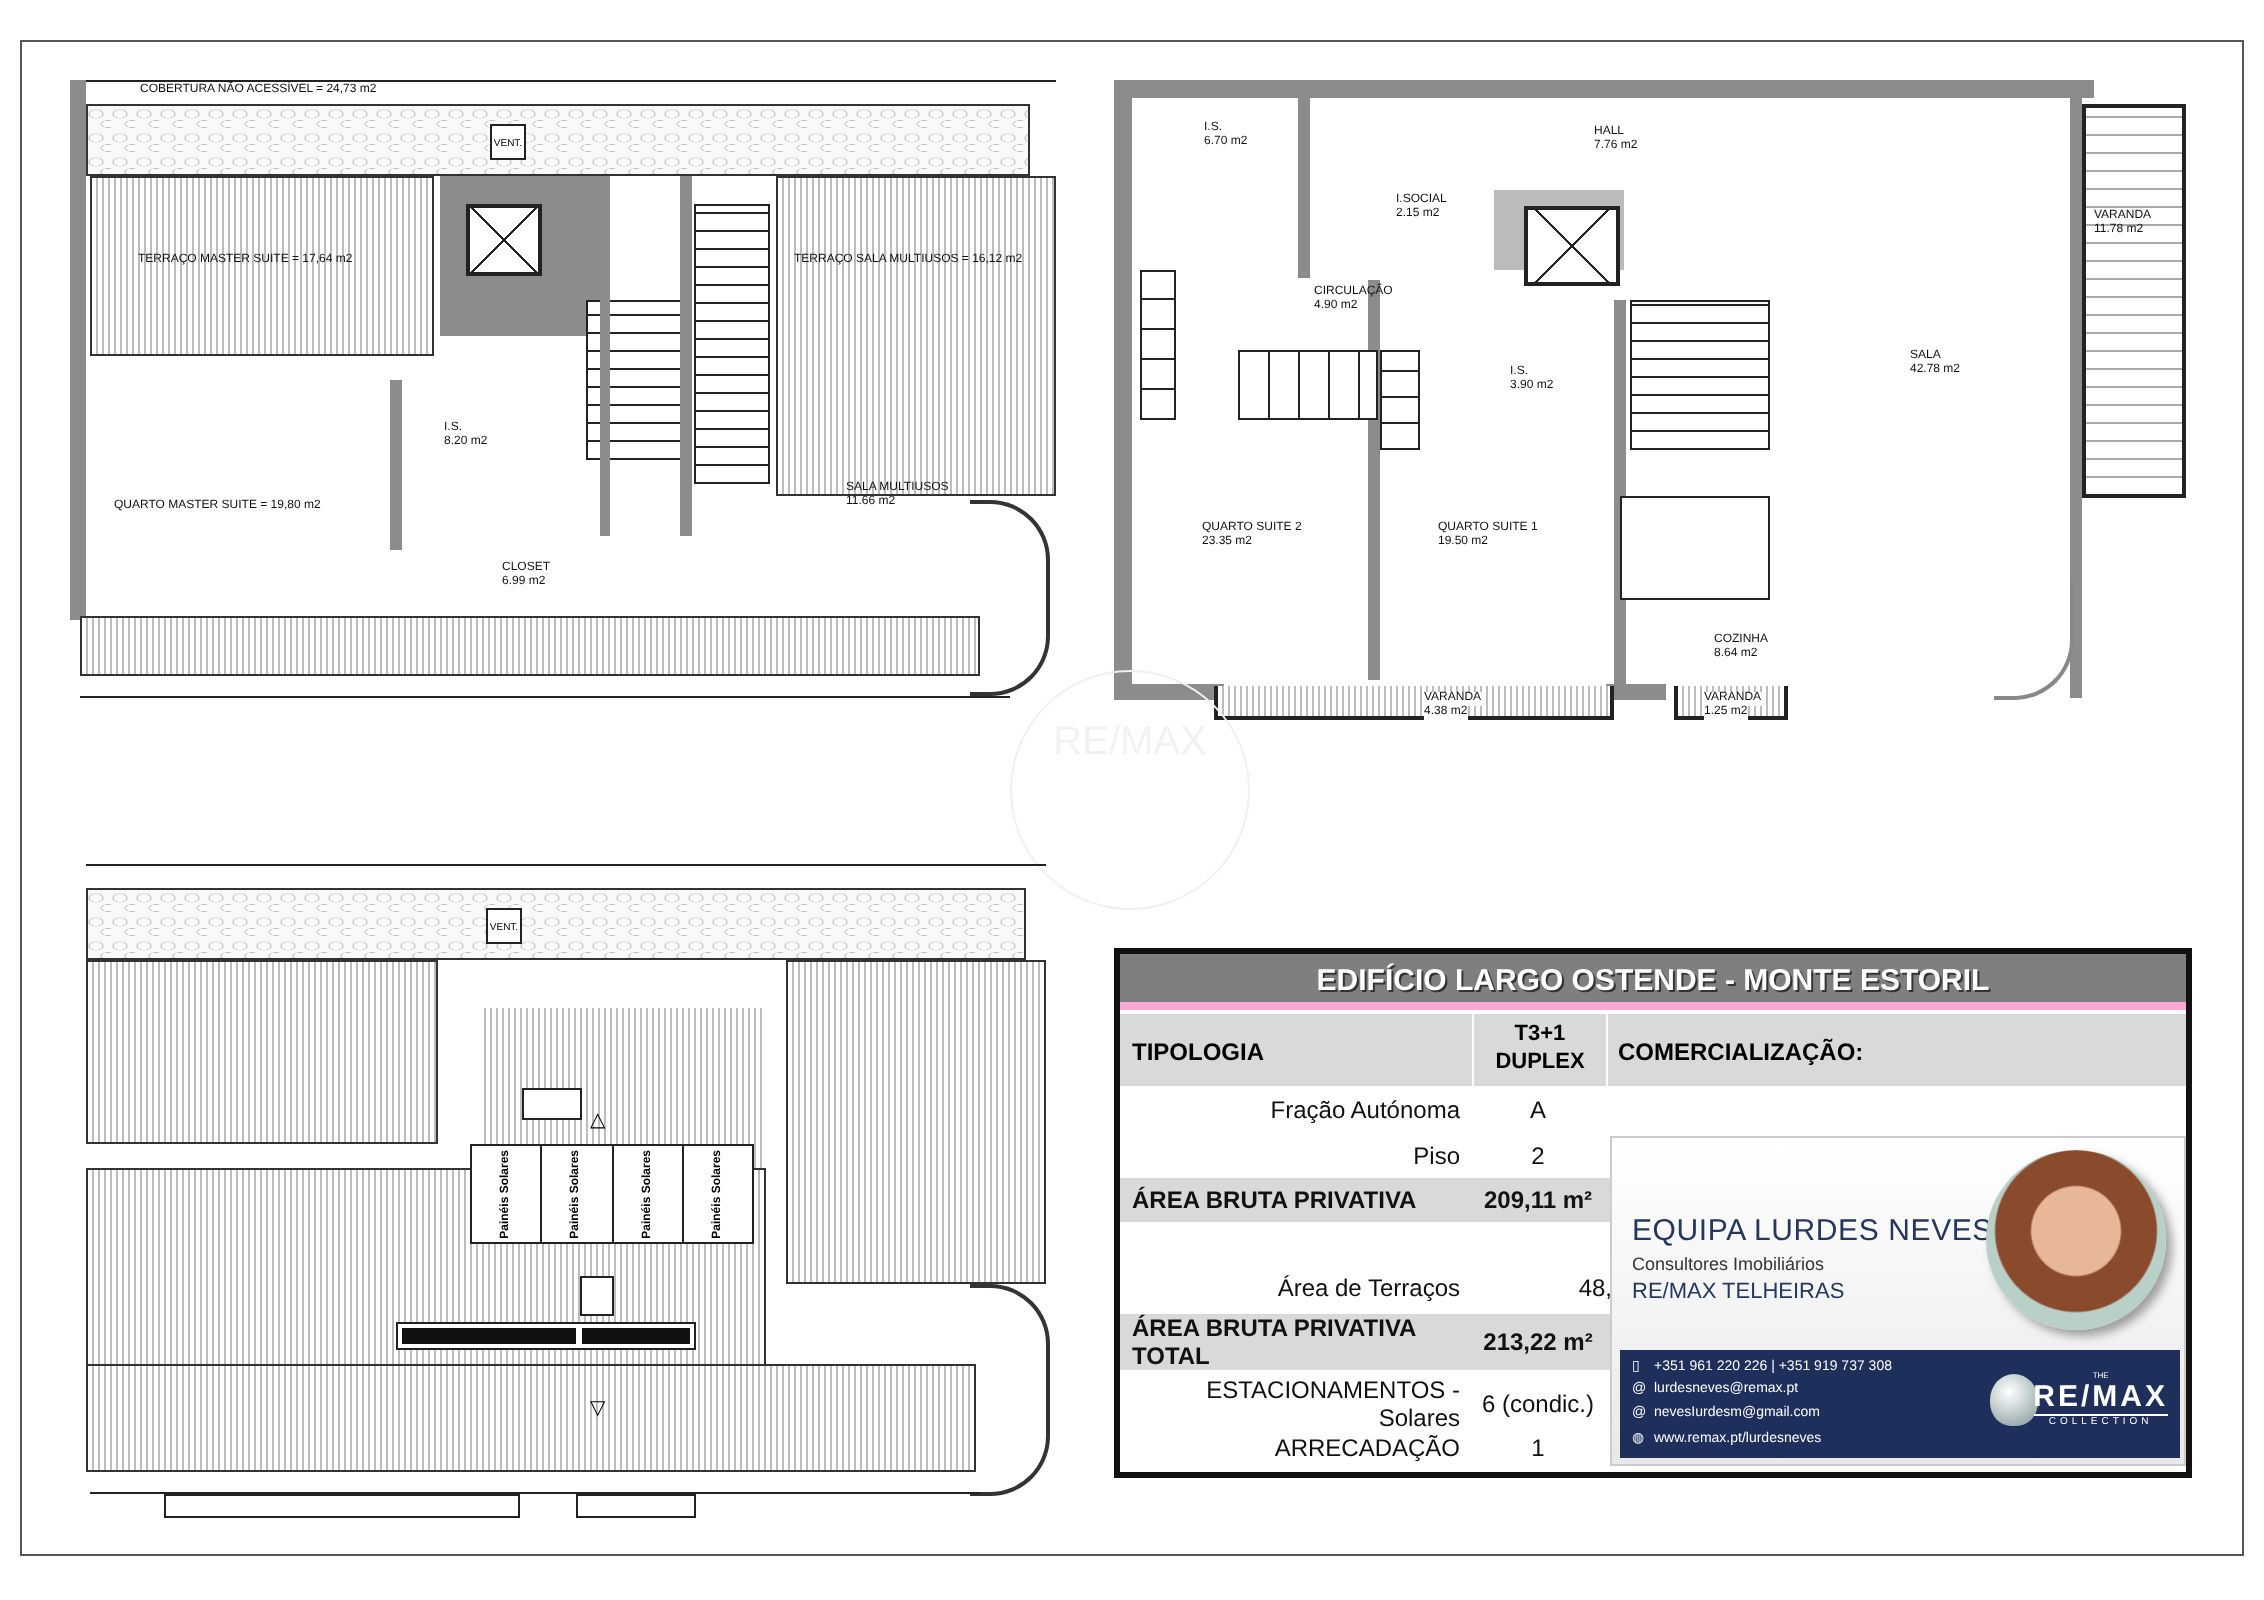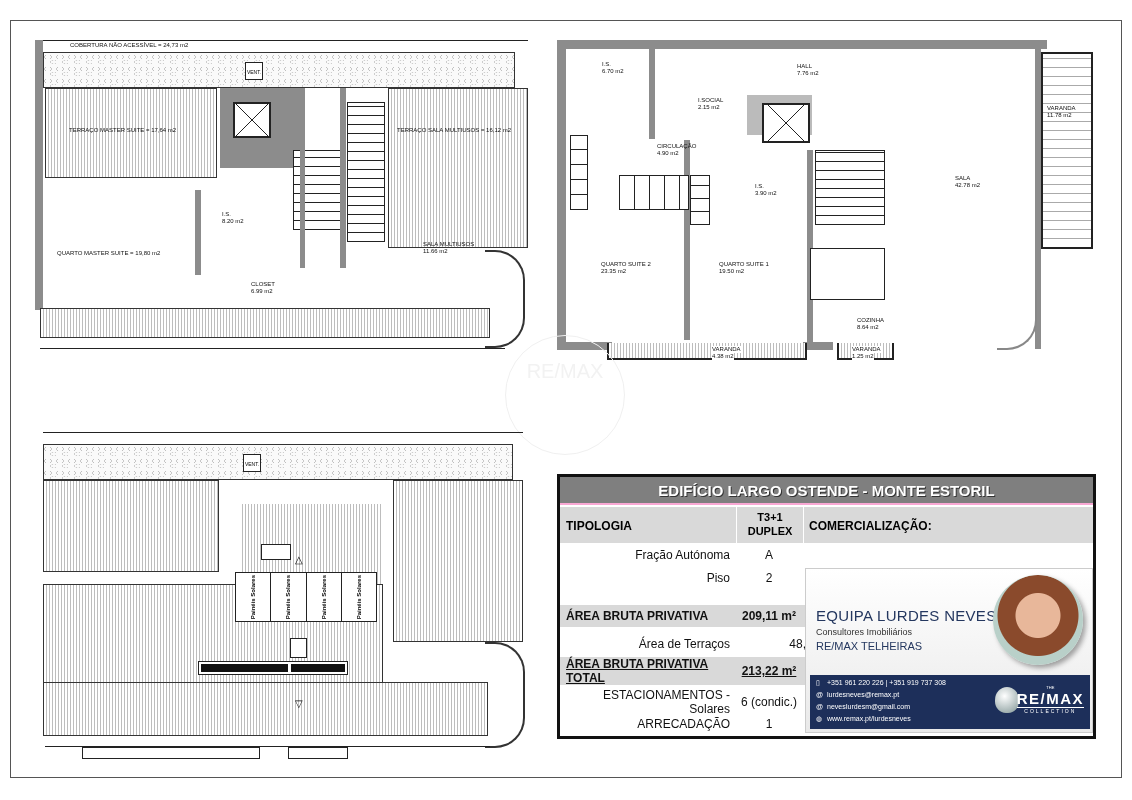--- a/index.html
+++ b/index.html
@@ -16,21 +16,21 @@
       radial-gradient(ellipse 6px 3px at 10px 9px, transparent 3px, #bbb 3.5px, transparent 4px);
       background-size: 12px 12px; background-color: #fafafa; }
   .elev { position: absolute; border: 2px solid #222; background:
       linear-gradient(45deg, transparent 49%, #222 49%, #222 51%, transparent 51%),
       linear-gradient(-45deg, transparent 49%, #222 49%, #222 51%, transparent 51%), #fff; }
   .stairs { position: absolute; border: 1px solid #222; background: repeating-linear-gradient(0deg, #fff 0 8px, #222 8px 9px); }
   .box { position: absolute; border: 1px solid #222; background: #fff; }
 
   
   .info { position: absolute; left: 557px; top: 474px; width: 539px; height: 265px; border: 3px solid #111; background: #fff; }
-  .info-title { height: 28px; background: #7f7f7f; color: #fff; font-weight: bold; font-size: 15px; text-align: center; line-height: 28px; border-bottom: 2px solid #f9a8d4; text-shadow: 1px 1px 0 #333; }
+  .info-title { height: 28px; background: #7f7f7f; color: #fff; font-weight: bold; font-size: 15px; text-align: center; line-height: 28px; border-bottom: 4px solid #f9a8d4; text-shadow: 1px 1px 0 #333; }
   .row { position: absolute; left: 0; height: 22px; display: flex; align-items: center; font-size: 12px; color: #111; }
   .row .k { width: 176px; text-align: right; padding-right: 6px; }
   .row .v { width: 66px; text-align: center; }
   .row.bold .k { text-align: left; padding-left: 6px; font-weight: bold; }
   .row.bold .v { font-weight: bold; }
   .row.shade { background: #d9d9d9; width: 245px; }
   .sep-v { position: absolute; top: 30px; width: 1px; height: 36px; background: #fff; }
 
   .card { position: absolute; left: 805px; top: 568px; width: 288px; height: 165px; background: linear-gradient(#fff, #e9e9e9); border: 1px solid #ccc; }
   .card-name { position: absolute; left: 10px; top: 38px; font-size: 15px; color: #24375f; letter-spacing: 0.3px; }
@@ -190,29 +190,29 @@
   <div class="sep-v" style="left:243px;"></div>
 
   <div class="row" style="top:67px;justify-content:flex-end;">
       <span class="k">Fração Autónoma</span>
       <span class="v">A</span>
     </div>
   <div class="row" style="top:90px;">
       <span class="k">Piso</span>
       <span class="v">2</span>
     </div>
-  <div class="row bold shade" style="top:128px;">
+  <div class="row bold shade" style="top:112px;">
       <span class="k">ÁREA BRUTA PRIVATIVA</span>
       <span class="v">209,11 m²</span>
     </div>
   <div class="row" style="top:156px;gap:44px;">
       <span class="k">Área de Terraços</span>
       <span class="v">48,48 m²</span>
     </div>
-  <div class="row bold shade" style="top:180px;height:28px;text-decoration:underline;">
+  <div class="row bold shade" style="top:180px;height:28px;">
       <span class="k">ÁREA BRUTA PRIVATIVA TOTAL</span>
       <span class="v">213,22 m²</span>
     </div>
   <div class="row" style="top:214px;">
       <span class="k">ESTACIONAMENTOS - Solares</span>
       <span class="v">6 (condic.)</span>
     </div>
   <div class="row" style="top:236px;">
       <span class="k">ARRECADAÇÃO</span>
       <span class="v">1</span>

